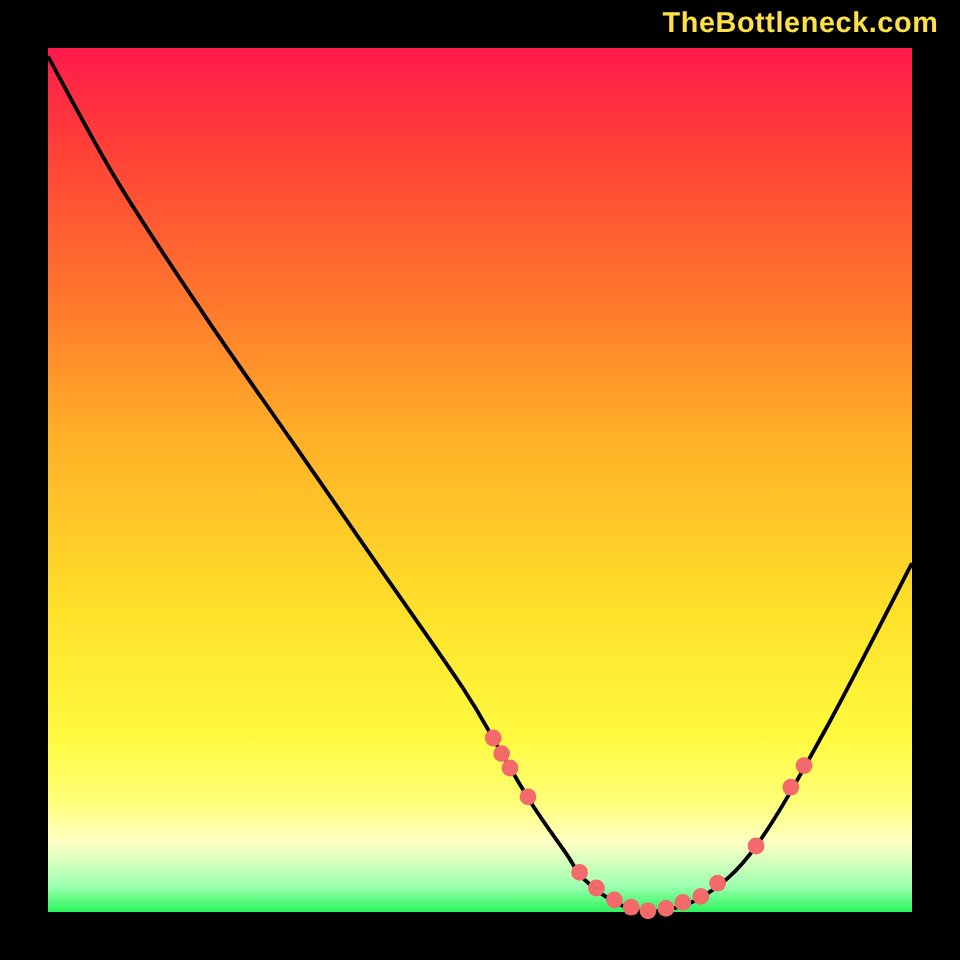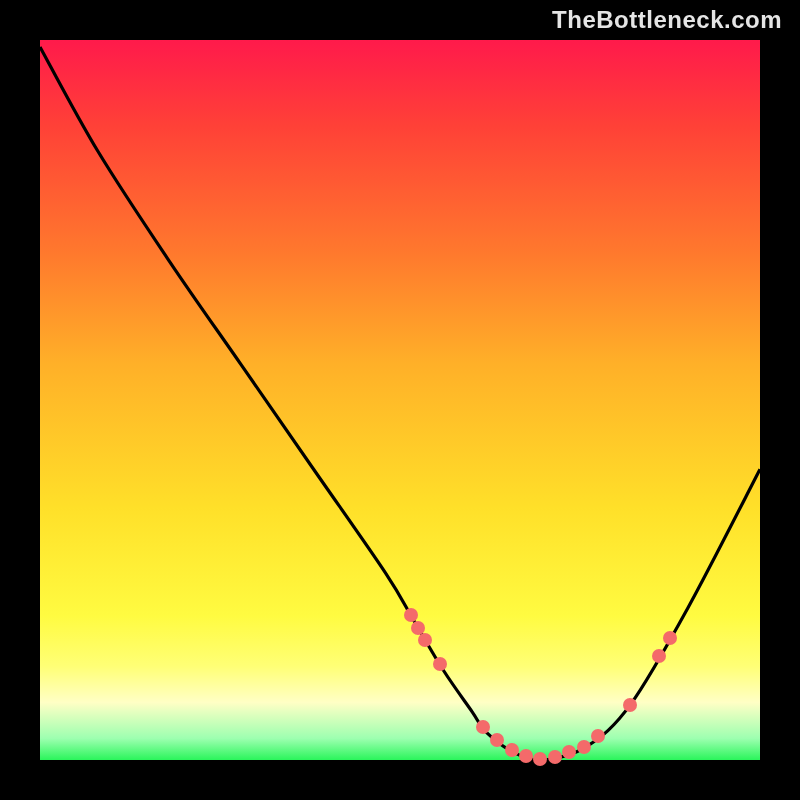--- a/index.html
+++ b/index.html
@@ -14,21 +14,21 @@
   .frame {
     position: relative;
     width: 800px;
     height: 800px;
     background: #000;
   }
   .attribution {
     position: absolute;
     top: 6px;
     right: 18px;
-    color: #e5e5e5;
+    color: #fde047;
     font-size: 24px;
     font-weight: 600;
     letter-spacing: 0.5px;
   }
   .plot {
     position: absolute;
     left: 40px;
     top: 40px;
     width: 720px;
     height: 720px;

